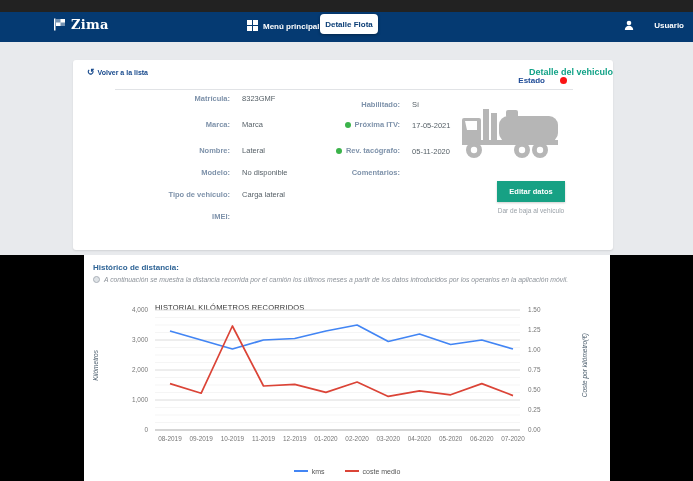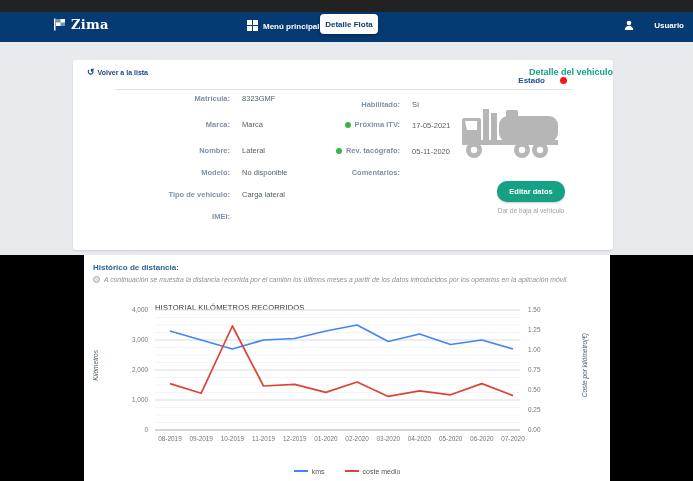--- a/index.html
+++ b/index.html
@@ -28,21 +28,21 @@
   .dot.red { width:7px; height:7px; background:#fb1414; }
   .dot.green { width:6px; height:6px; background:#3bb34a; margin-right:4px; }
   .divider { position:absolute; left:42px; top:29px; width:458px; height:1px; background:#e1e3e6; }
 
   .field { position:absolute; white-space:nowrap; }
   .flabel { display:inline-flex; justify-content:flex-end; align-items:center; width:157px; text-align:right; color:#7e92aa; font-weight:bold;padding-left:39px; }
   .fvalue { margin-left:10px; color:#555f66; }
   .field.rcol { left:170px; }
 
   .truck-box { position:absolute; left:389px; top:44px; width:102px; height:58px; }
-  .edit-btn { position:absolute; left:424px; top:121px; width:68px; height:21px; background:#17a184; color:#fff; border:none; border-radius:10px; font-size:7.5px; font-weight:bold; font-family:"Liberation Sans",sans-serif; box-shadow:0 1px 2px rgba(0,0,0,.2); cursor:pointer; }
+  .edit-btn { position:absolute; left:424px; top:121px; width:68px; height:21px; background:#17a184; color:#fff; border:none; border-radius:0; font-size:7.5px; font-weight:bold; font-family:"Liberation Sans",sans-serif; box-shadow:0 1px 2px rgba(0,0,0,.2); cursor:pointer; }
   .deactivate { position:absolute; left:404px; top:147px; width:108px; text-align:center; font-size:6.5px; color:#9aa1a8; cursor:pointer; }
 
   
   .panel { position:absolute; left:84px; top:243px; width:526px; height:238px; background:#fff; }
   .hist-heading { position:absolute; left:9px; top:8px; font-size:8px; font-weight:bold; color:#2f6496; }
   .note { position:absolute; left:9px; top:21px; width:512px; font-size:6.8px; font-style:italic; color:#8b9198; display:flex; align-items:center; gap:4px; }
   .info-ic { flex:0 0 auto; width:7px; height:7px; border-radius:50%; border:1px solid #aab0b8; background:#dfe3e7; }
   .chart-title { position:absolute; left:71px; top:48px; font-size:7.5px; font-weight:normal; color:#333; letter-spacing:.2px; }
   .chart { position:absolute; left:0; top:45px; }
   .chart text { font-family:"Liberation Sans",sans-serif; font-size:6.4px; fill:#757575; }

